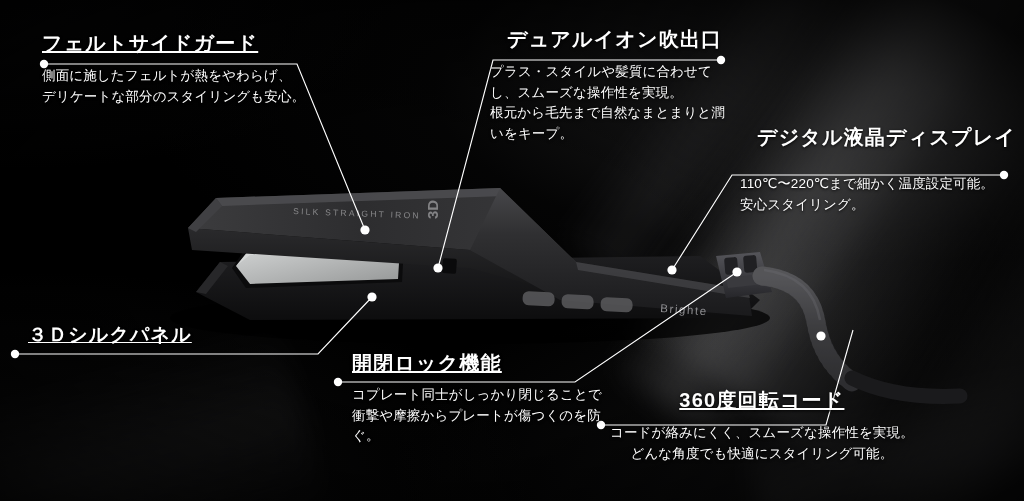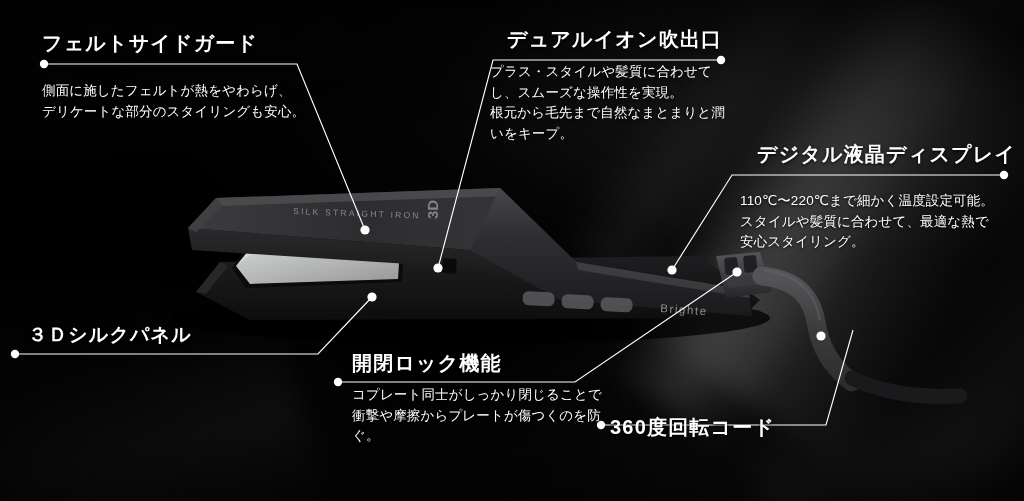--- a/index.html
+++ b/index.html
@@ -60,21 +60,21 @@
     white-space:nowrap;
     text-shadow:0 1px 3px rgba(0,0,0,.95);
   }
   .callout .bd{
     line-height:1.52;
     letter-spacing:.01em;
     text-shadow:0 1px 3px rgba(0,0,0,.95);
   }
   .callout .bd div{white-space:nowrap;}
 
-  .co-left .hd{margin-left:14px;}
+  .co-left .hd{margin-left:14px;text-decoration:underline;}
   .co-left .bd{margin-left:14px;}
   .co-right{text-align:left;}
   .co-right .hd{margin-left:21px;font-family:Liberation Serif, serif;}
   .co-right .bd{margin-left:4px;}
 
   .h-lg{font-size:20px;}
   .h-md{font-size:19px;}
   .b-lg{font-size:13.5px;}
   .b-sm{font-size:11px;line-height:1.5;}
 
@@ -207,55 +207,58 @@
     <circle cx="338" cy="382" r="4.2"></circle>
     <circle cx="737" cy="272" r="4.6"></circle>
 
     <polyline points="853,330 826,425 601,425"></polyline>
     <circle cx="601" cy="425" r="4.2"></circle>
     <circle cx="821" cy="336" r="4.6"></circle>
   </svg>
 
   <div class="callout co-left" style="left:28px;top:30px;">
     <div class="hd h-lg">フェルトサイドガード</div>
-    <div class="bd b-lg" style="margin-top:24px;">
+    <div class="bd b-lg" style="margin-top:9px;">
       <div>側面に施したフェルトが熱をやわらげ、</div>
       <div>デリケートな部分のスタイリングも安心。</div>
     </div>
   </div>
 
   <div class="callout co-right" style="left:486px;top:26px;">
     <div class="hd h-lg">デュアルイオン吹出口</div>
     <div class="bd b-lg" style="margin-top:9px;">
       <div>プラス・スタイルや髪質に合わせて</div>
       <div>し、スムーズな操作性を実現。</div>
       <div>根元から毛先まで自然なまとまりと潤</div>
       <div>いをキープ。</div>
     </div>
   </div>
 
-  <div class="callout co-right" style="left:736px;top:141px;">
+  <div class="callout co-right" style="left:736px;top:124px;">
     <div class="hd h-lg">デジタル液晶ディスプレイ</div>
     <div class="bd b-lg" style="margin-top:23px;">
       <div>110℃〜220℃まで細かく温度設定可能。</div>
-      <div>スタイルや髪質に合わせて、最適な熱で</div>
       <div>安心スタイリング。</div>
     </div>
   </div>
 
   <div class="callout co-left" style="left:14px;top:322px;">
     <div class="hd h-md">３Ｄシルクパネル</div>
   </div>
 
   <div class="callout co-left" style="left:338px;top:350px;">
     <div class="hd h-lg">開閉ロック機能</div>
     <div class="bd b-lg" style="margin-top:8px;">
       <div>コプレート同士がしっかり閉じることで</div>
       <div>衝撃や摩擦からプレートが傷つくのを防</div>
       <div>ぐ。</div>
     </div>
   </div>
 
-  <div class="callout co-left" style="left:600px;top:414px;text-align:center;">
+  <div class="callout co-left" style="left:600px;top:387px;text-align:center;">
     <div class="hd h-lg" style="margin-left:10px;">360度回転コード</div>
+    <div class="bd b-lg" style="margin-top:9px;margin-left:10px;">
+      <div>コードが絡みにくく、スムーズな操作性を実現。</div>
+      <div>どんな角度でも快適にスタイリング可能。</div>
+    </div>
   </div>
 
 </div>
 
 </body></html>

